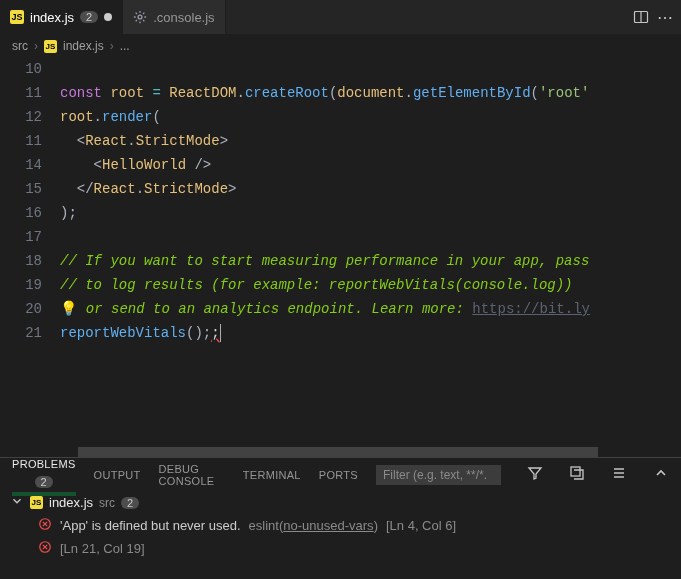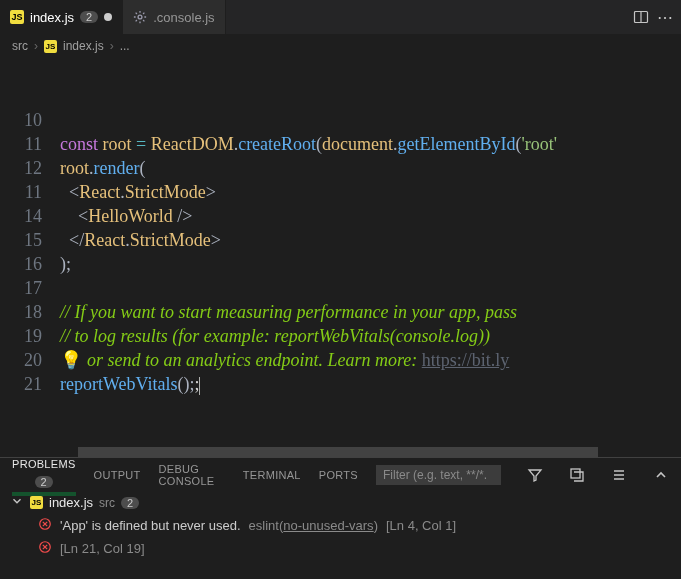--- a/index.html
+++ b/index.html
@@ -58,27 +58,26 @@
     display:flex;align-items:center;gap:6px;height:22px;padding:0 12px;background:#1e1e1e;
     color:#a0a0a0;font-size:12px;
   }
   .breadcrumbs .sep{color:#666;}
   .breadcrumbs .js-icon{
     width:13px;height:13px;display:inline-flex;align-items:center;justify-content:center;
     background:#f1dd3f;color:#000;font-size:8px;font-weight:bold;border-radius:2px;
   }
   .editor {
     flex:1;
-    font-family: Liberation Serif, serif;
-    font-size:18px;
+    font-family: Liberation Mono, monospace;
+    font-size:14px;
     line-height:24px;
     overflow:hidden;
     display:flex;
     position:relative;
-    align-items:center;
   }
   .gutter {
     width:60px;text-align:right;color:#6e7681;padding-right:18px;user-select:none;
   }
   .gutter .ln{height:24px;}
   .code {
     flex:1;white-space:pre;color:#d4d4d4;
   }
   .code .line{height:24px;}
   .kw{color:#c678dd;}
@@ -111,21 +110,21 @@
   }
   .panel-tab{
     color:#969696;text-transform:uppercase;letter-spacing:0.3px;cursor:pointer;
     display:flex;align-items:center;gap:6px;padding:4px 0;
   }
   .panel-tab.active{color:#e7e7e7;border-bottom:4px solid #14532d;margin-bottom:-1px;flex-direction:column;}
   .panel-tab .badge{
     background:#4d4d4d;color:#ccc;border-radius:8px;font-size:11px;padding:0 6px;
   }
   .panel-actions{
-    margin-left:auto;display:flex;align-items:center;gap:26px;
+    margin-left:auto;display:flex;gap:26px;
   }
   .filter-input{
     background:#3c3c3c;border:1px solid #3c3c3c;color:#ccc;font-size:12px;
     padding:2px 6px;width:125px;outline:none;
   }
   .filter-input::placeholder{color:#8a8a8a;}
   .panel-icon{width:16px;height:16px;color:#c5c5c5;cursor:pointer;}
   .problems-body{
     flex:1;overflow:auto;font-size:13px;
   }
@@ -269,21 +268,21 @@
     <div class="problem-item">
       <span class="err-icon">
         <svg viewBox="0 0 16 16" width="14" height="14" fill="none" stroke="currentColor" stroke-width="1.4">
             <circle cx="8" cy="8" r="6"></circle>
             <line x1="5.5" y1="5.5" x2="10.5" y2="10.5"></line>
             <line x1="10.5" y1="5.5" x2="5.5" y2="10.5"></line>
           </svg>
       </span>
       <span class="msg">'App' is defined but never used.</span>
       <span class="src"><span>eslint</span><span>(</span><span class="rule">no-unused-vars</span><span>)</span></span>
-      <span class="loc">[Ln 4, Col 1]</span>
+      <span class="loc">[Ln 4, Col 6]</span>
     </div>
     <div class="problem-item">
       <span class="err-icon">
         <svg viewBox="0 0 16 16" width="14" height="14" fill="none" stroke="currentColor" stroke-width="1.4">
             <circle cx="8" cy="8" r="6"></circle>
             <line x1="5.5" y1="5.5" x2="10.5" y2="10.5"></line>
             <line x1="10.5" y1="5.5" x2="5.5" y2="10.5"></line>
           </svg>
       </span>
       <span class="loc">[Ln 21, Col 19]</span>

